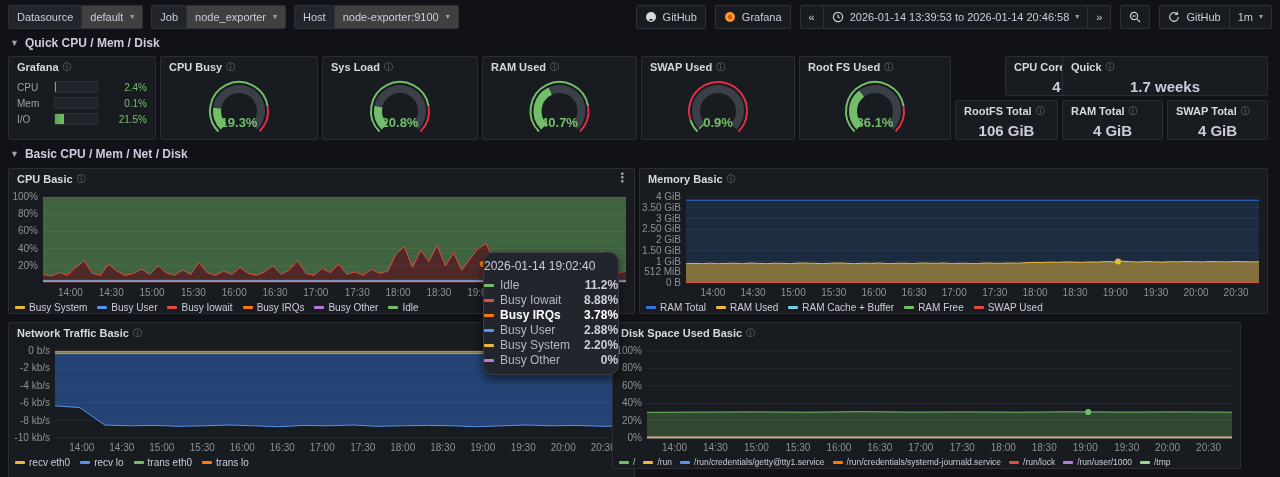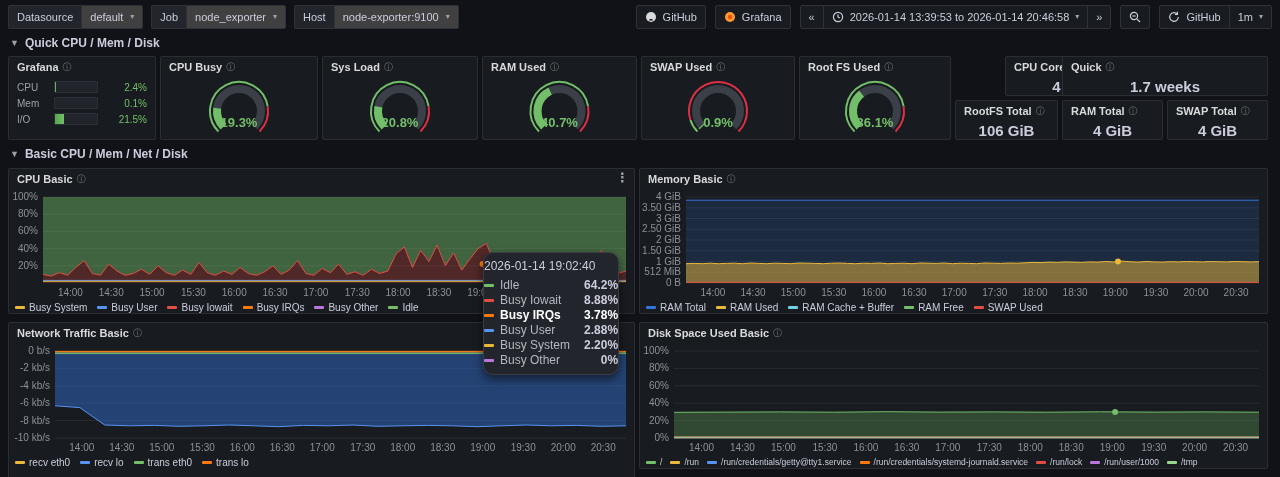--- a/index.html
+++ b/index.html
@@ -418,21 +418,21 @@
         <path d="M46.0 8.4 L617.0 8.4 " fill="none" stroke="#ff780a" stroke-width="1"></path>
       </svg>
     <div class="legend" id="chart-net-legend">
         <span class="li"><i style="background:#eab839"></i>recv eth0</span>
         <span class="li"><i style="background:#5794f2"></i>recv lo</span>
         <span class="li"><i style="background:#73bf69"></i>trans eth0</span>
         <span class="li"><i style="background:#ff780a"></i>trans lo</span>
       </div>
   </div>
 
-  <div class="panel" style="left:639px;top:322px;width:629px;height:147px;">
+  <div class="panel" style="left:612px;top:322px;width:629px;height:147px;">
     <div class="ptitle">
         <span>Disk Space Used Basic</span>
         <span class="info">ⓘ</span>
       </div>
     <svg id="chart-disk" class="chart" width="627" height="111" viewBox="0 0 627 111">
         <line class="grid" x1="34" y1="8.0" x2="619" y2="8.0"></line>
         <text class="tick" x="29" y="11.0" text-anchor="end">100%</text>
         <line class="grid" x1="34" y1="25.4" x2="619" y2="25.4"></line>
         <text class="tick" x="29" y="28.4" text-anchor="end">80%</text>
         <line class="grid" x1="34" y1="42.8" x2="619" y2="42.8"></line>
@@ -477,21 +477,21 @@
         <span class="li"><i style="background:#96d98d"></i>/tmp</span>
       </div>
   </div>
 
   <div class="tooltip" style="left:483px;top:252px;">
     <div class="tt-time">2026-01-14 19:02:40</div>
     <div id="tt-rows">
         <div class="tt-row">
           <i style="background:#73bf69"></i>
           <span class="tt-name">Idle</span>
-          <span class="tt-val">64.2%</span>
+          <span class="tt-val">11.2%</span>
         </div>
         <div class="tt-row">
           <i style="background:#e24d42"></i>
           <span class="tt-name">Busy Iowait</span>
           <span class="tt-val">8.88%</span>
         </div>
         <div class="tt-row hl">
           <i style="background:#ff780a"></i>
           <span class="tt-name">Busy IRQs</span>
           <span class="tt-val">3.78%</span>

